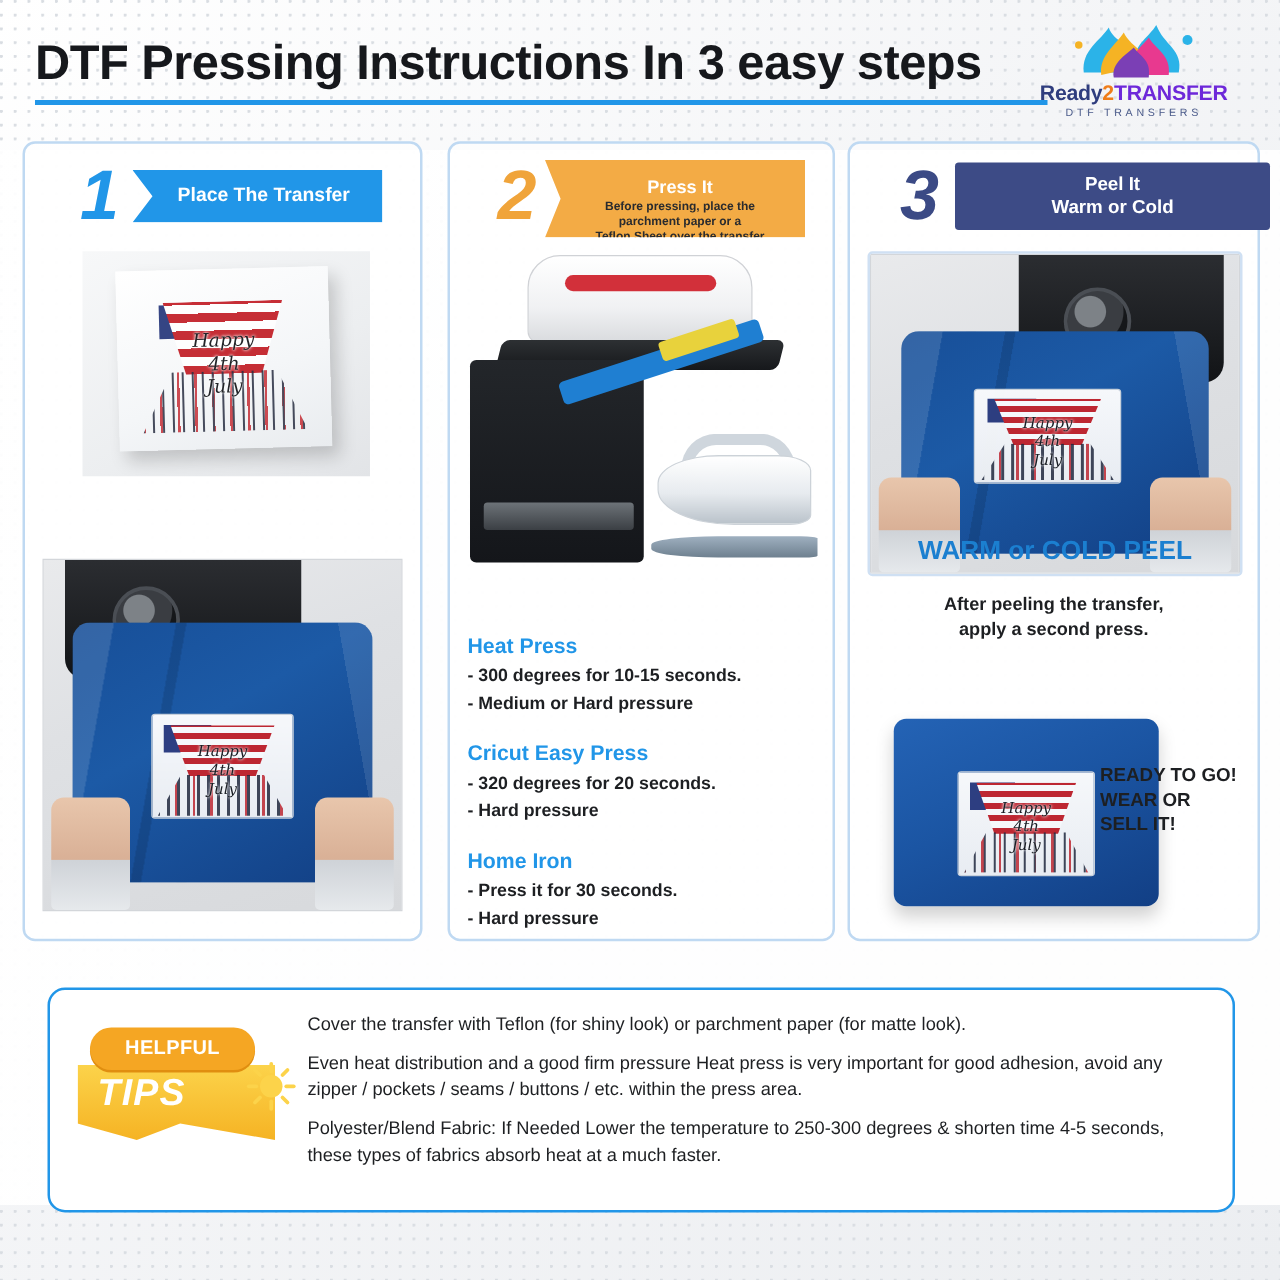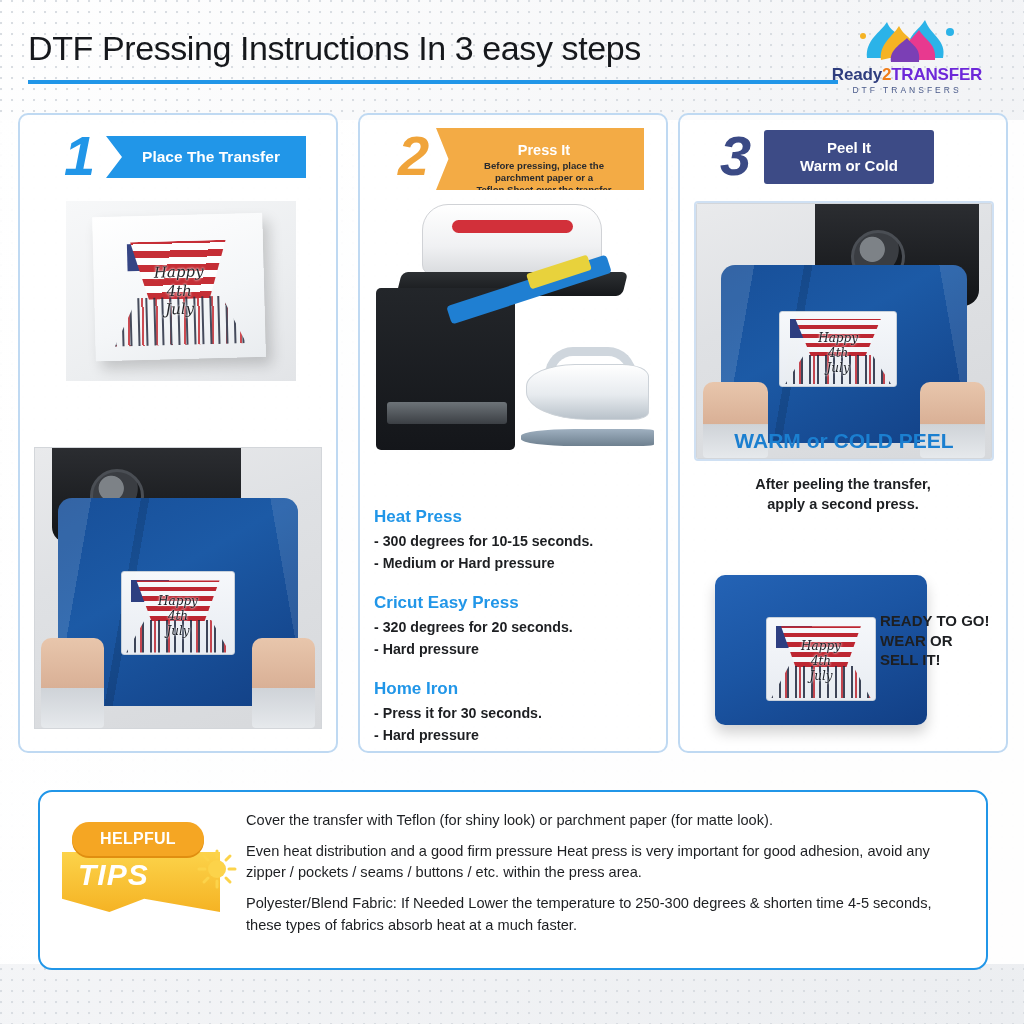--- a/index.html
+++ b/index.html
@@ -25,22 +25,22 @@
   }
   .inner { position: absolute; inset: 0; }
 
   
   .header {
     position: absolute;
     top: 18px; left: 28px; right: 18px;
     height: 78px;
   }
   .title {
-    font-size: 34px;
-    font-weight: normal;
+    font-size: 39px;
+    font-weight: bold;
     color: #16181c;
     letter-spacing: -0.4px;
     line-height: 1.1;
     padding-top: 12px;
     white-space: nowrap;
   }
   .title-rule {
     position: absolute;
     left: 0; top: 62px;
     width: 810px; height: 4px;
@@ -114,21 +114,21 @@
     padding: 12px 6px 0 14px;
   }
   .ribbon2 .hd { font-size: 14.5px; margin-top: 2px; }
   .ribbon2 .sub { font-size: 9.6px; line-height: 1.25; margin-top: 2px; color: #2a2b2e; font-weight: bold; }
   .ribbon2::after {
     content: ""; position: absolute; right: -16px; top: 0;
     border-left: 16px solid #f3ab45;
     border-top: 31px solid transparent; border-bottom: 31px solid transparent;
   }
   .ribbon3 {
-    left: 84px; top: 16px; width: 170px; height: 54px;
+    left: 84px; top: 16px; width: 252px; height: 54px;
     background: #3d4b86;
     border-radius: 3px;
     display: flex; flex-direction: column; align-items: center; justify-content: center;
     font-size: 15px; line-height: 1.2;
   }
 
   .caption {
     position: absolute; left: 0; right: 0;
     text-align: center;
     font-size: 14.5px; font-weight: bold; color: #1d1f22; line-height: 1.35;

